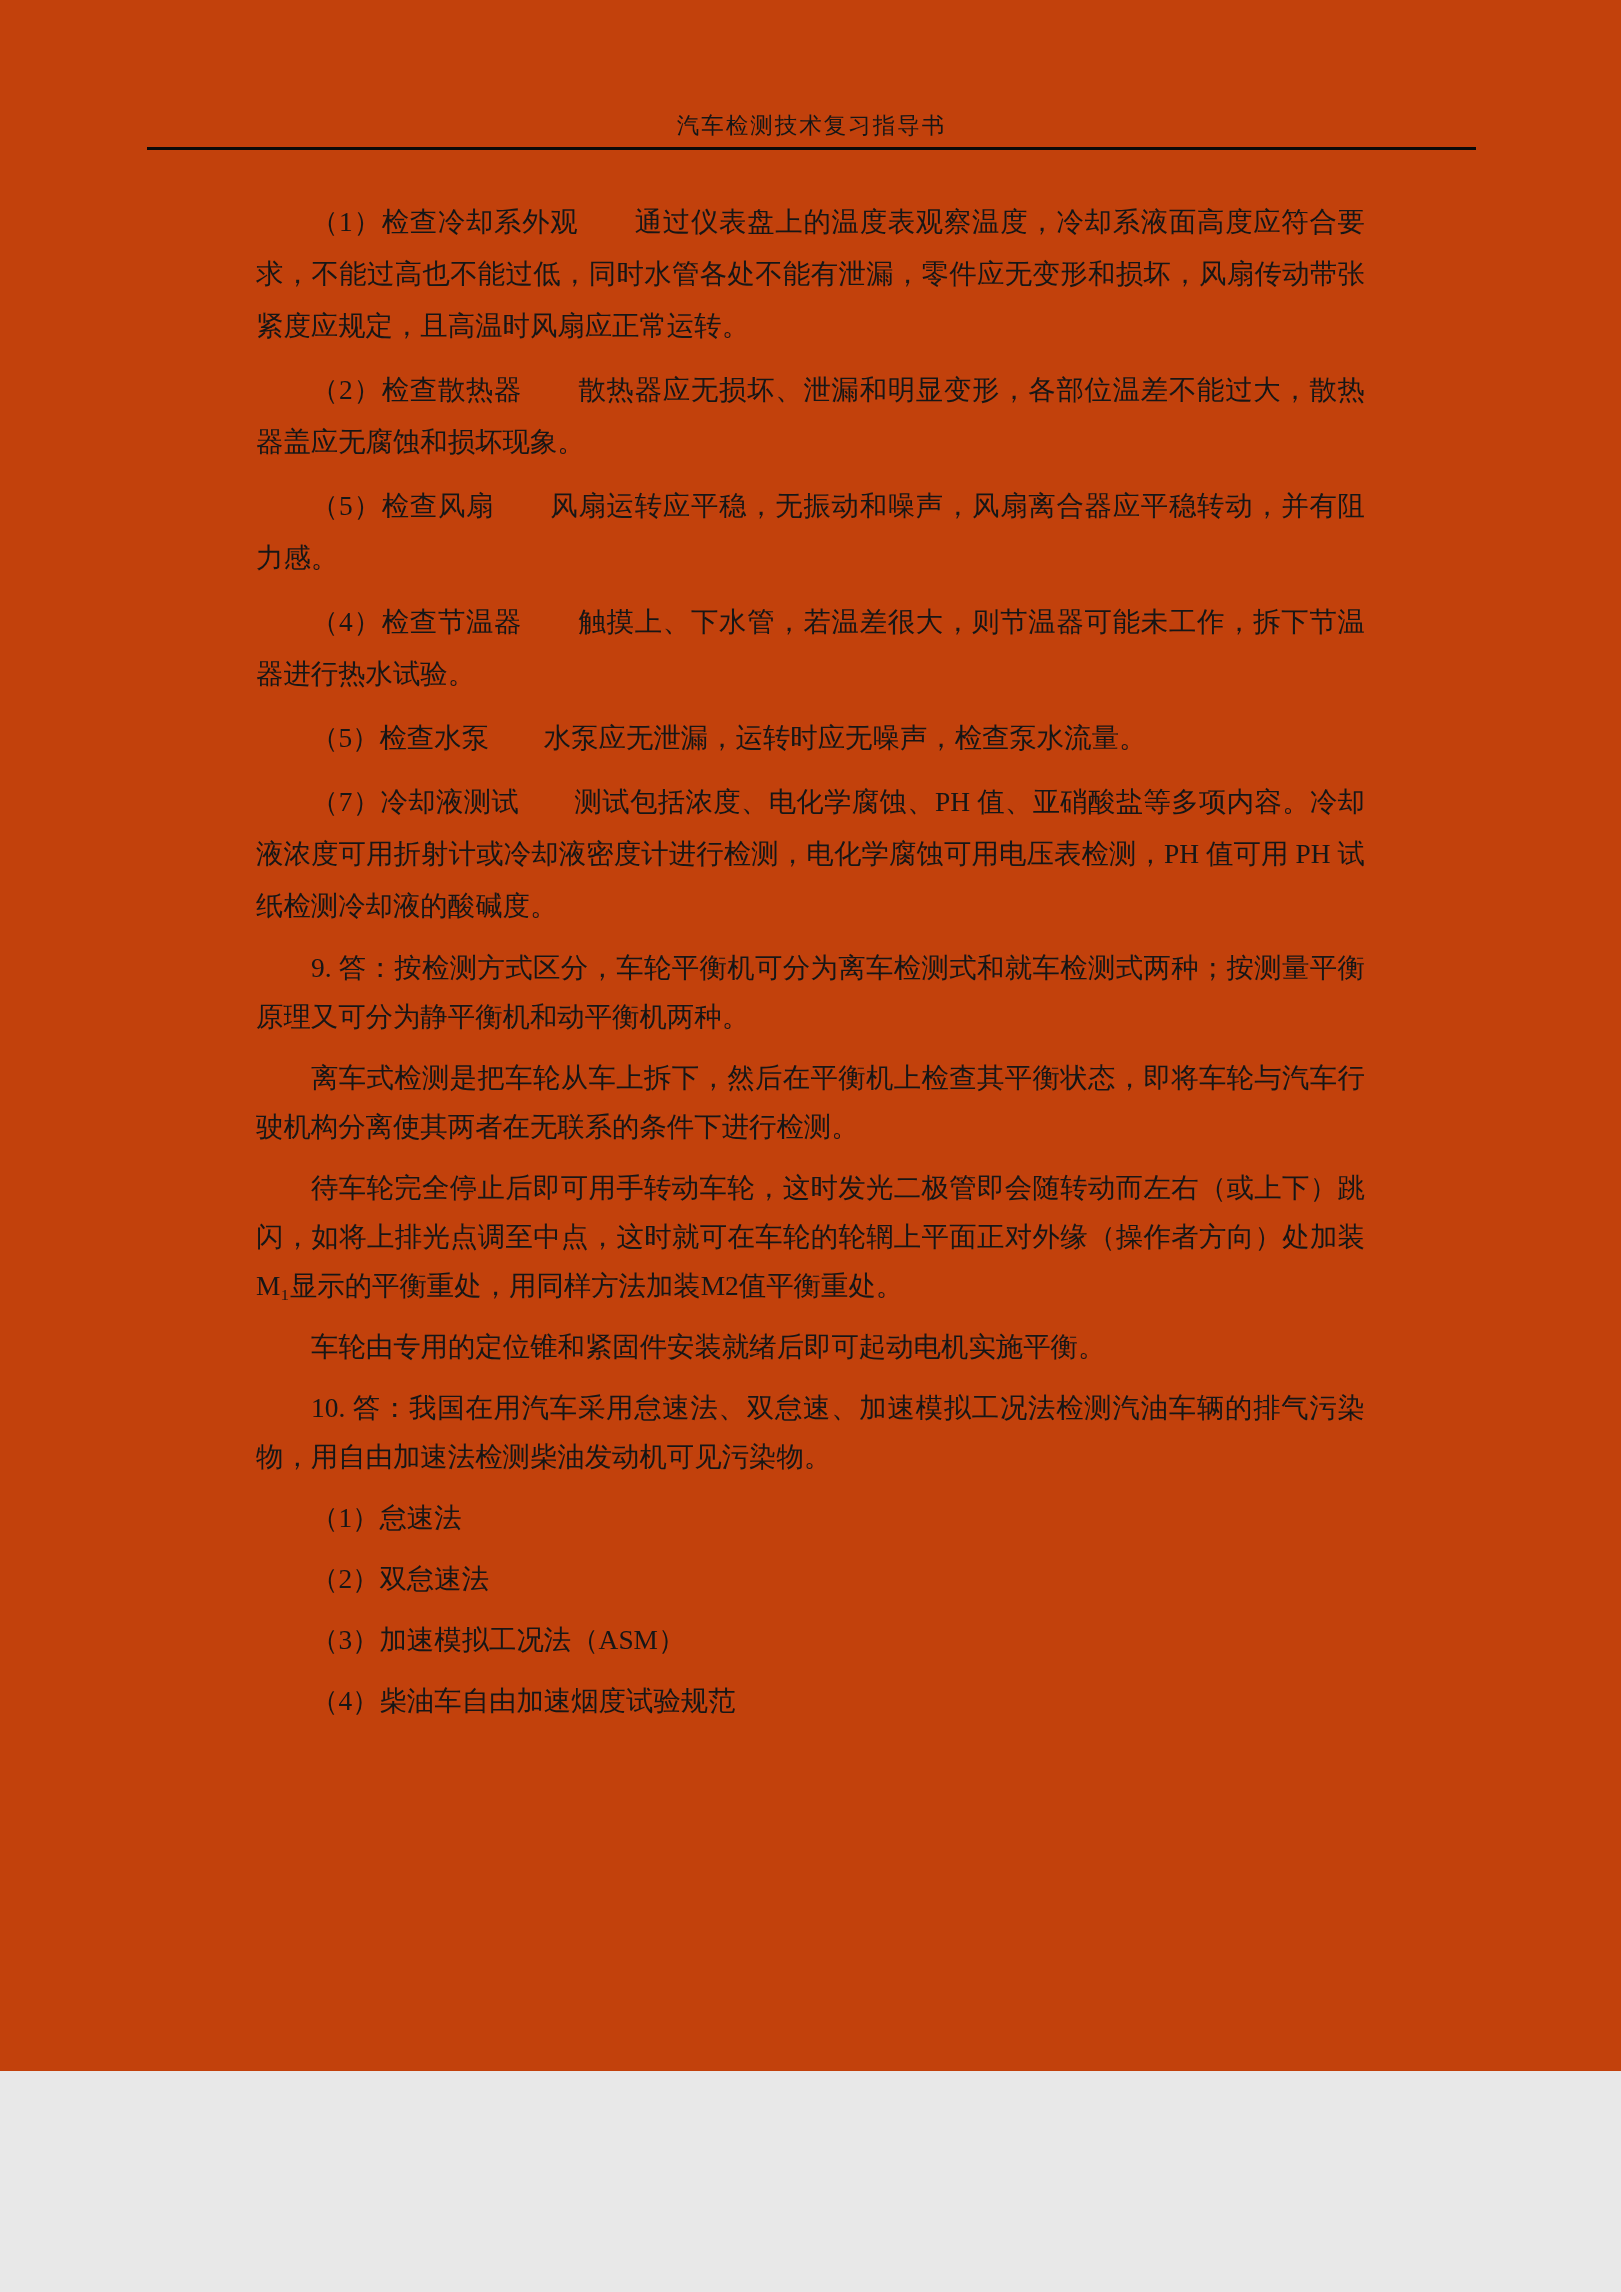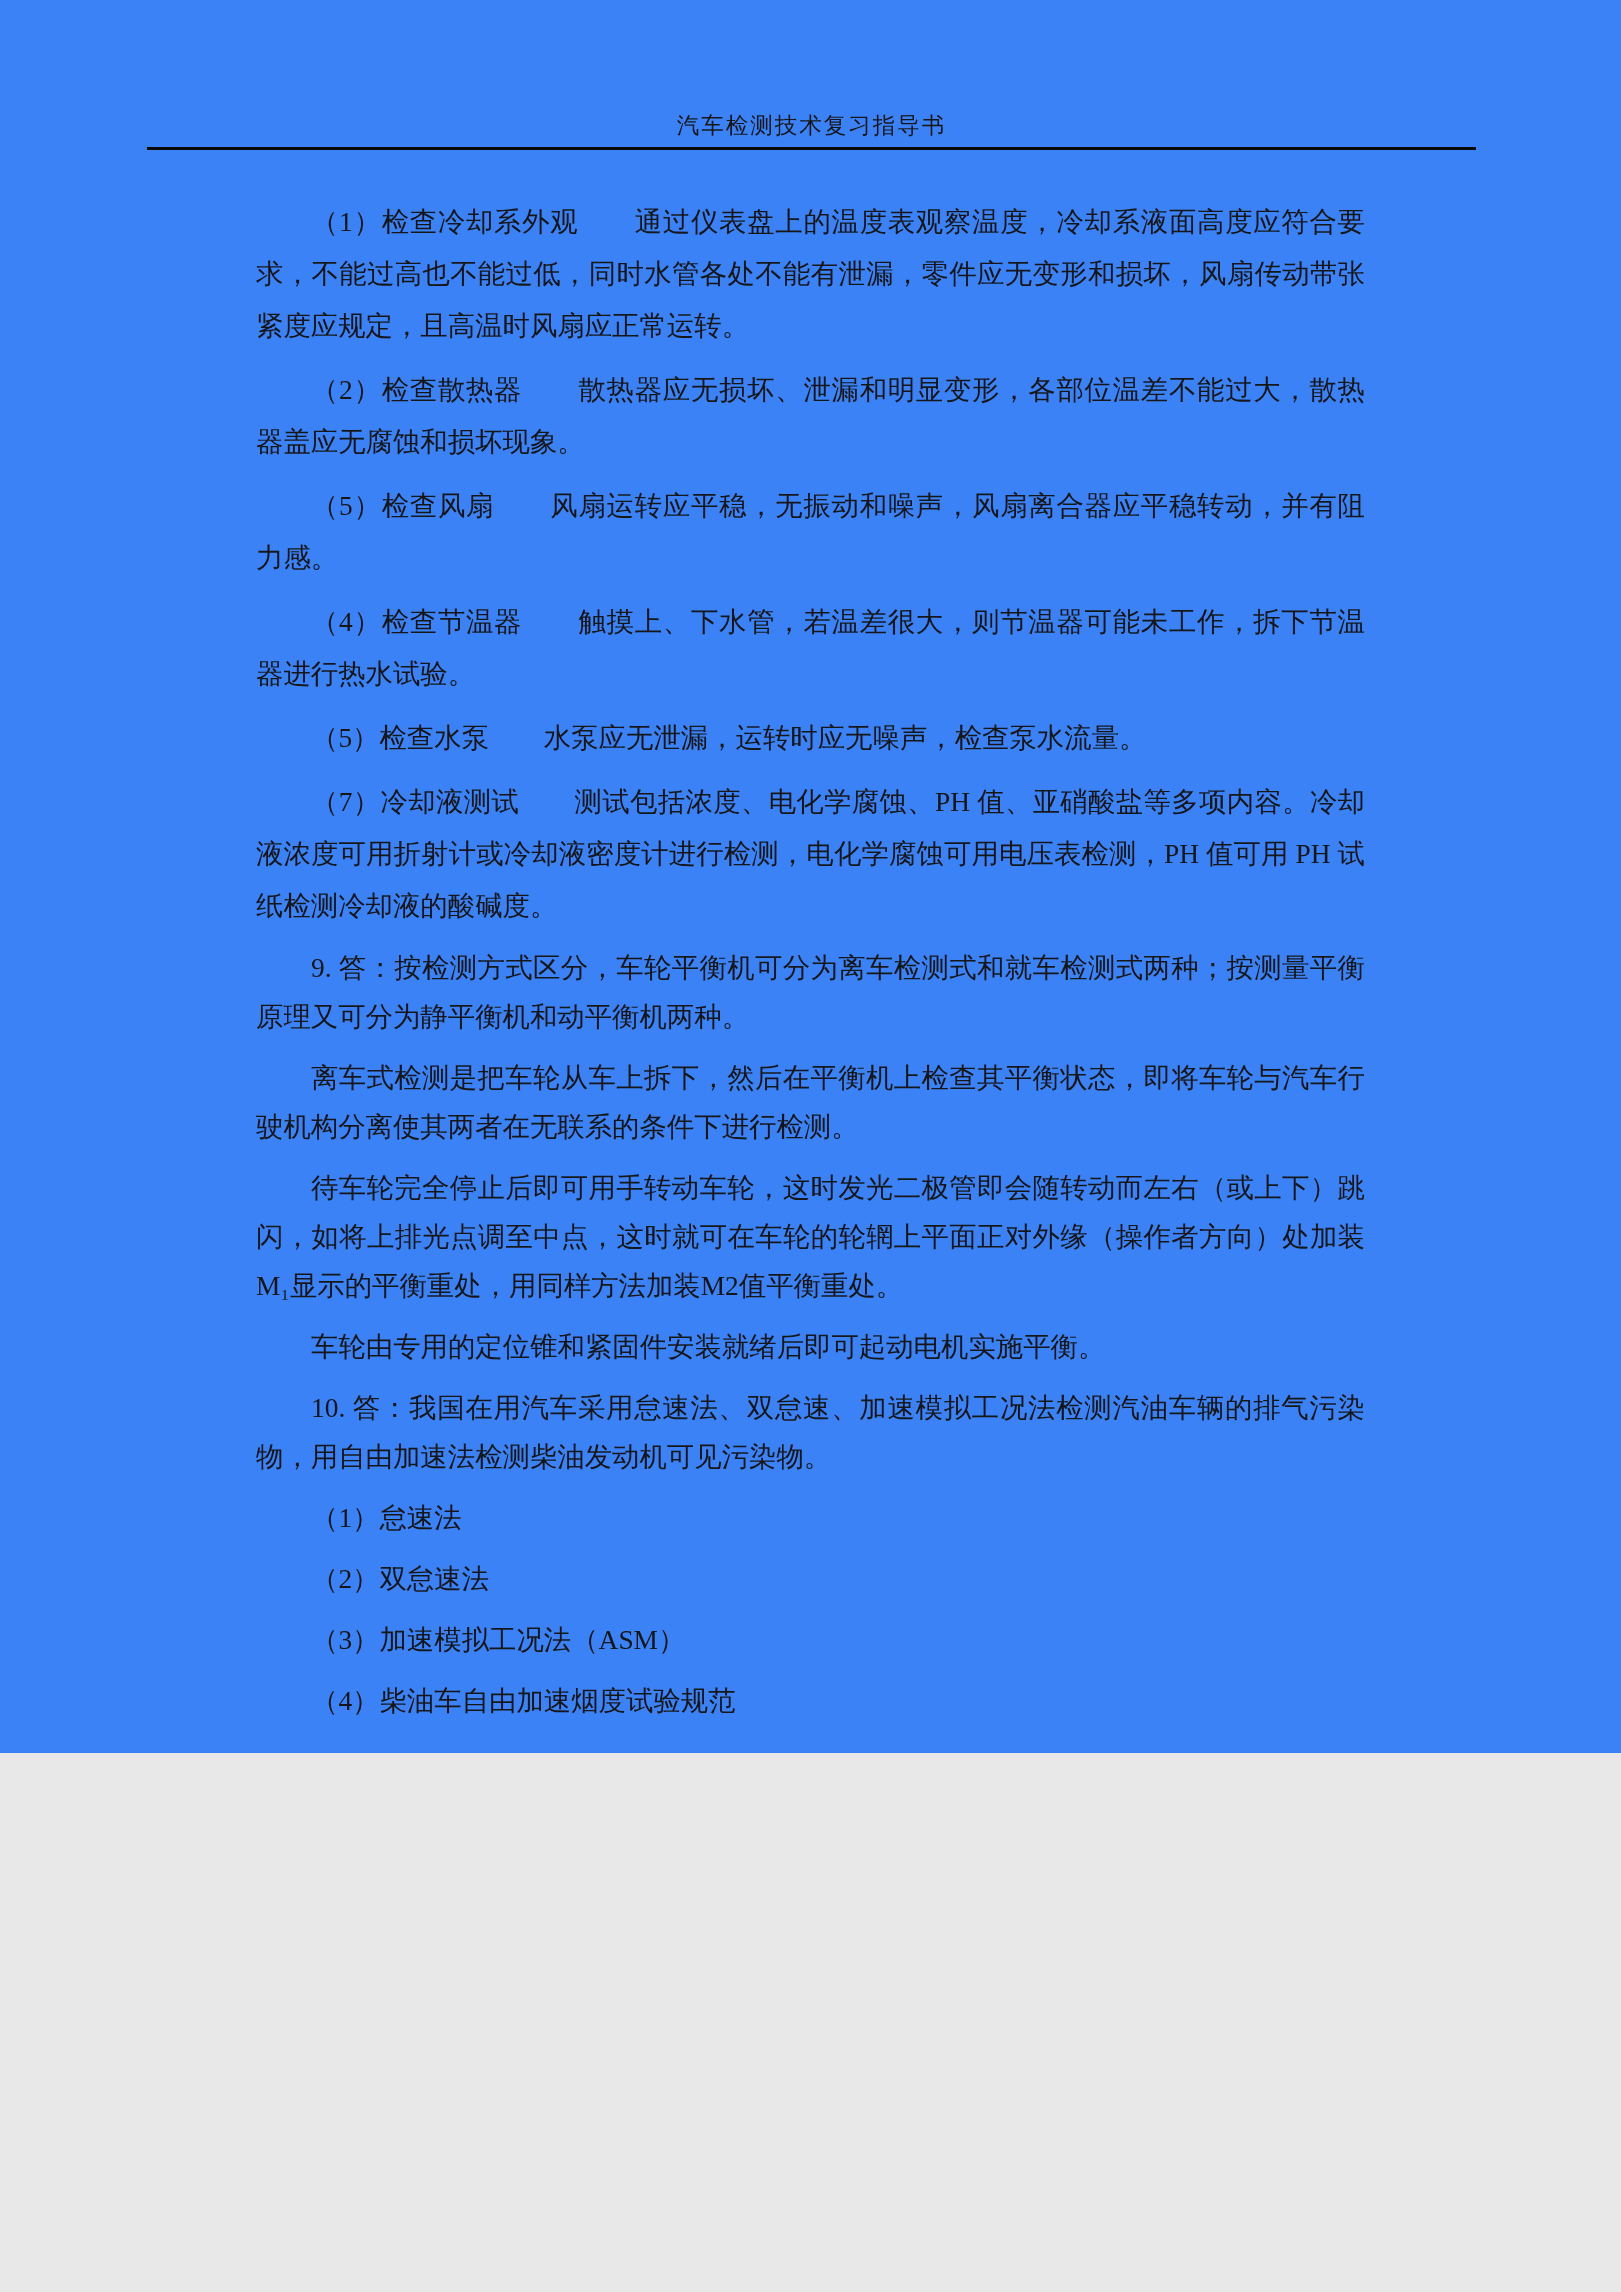--- a/index.html
+++ b/index.html
@@ -1,20 +1,20 @@
 <!DOCTYPE html>
 <html lang="zh"><head>
 <meta charset="utf-8">
 <style>
   html,body { margin:0; padding:0; background:#e8e8e8; }
   .doc {
     position:relative;
-    width:1621px; height:1753px;
+    width:1621px; height:2071px;
     margin:0 auto;
-    background:#3b82f6;
+    background:#c2410c;
     color:#161616;
     font-family:"Liberation Serif","DejaVu Serif",serif;
     overflow:hidden;
   }
   .running-head {
     position:absolute;
     left:147px; top:112px;
     width:1329px;
     text-align:center;
     font-size:22.5px;

